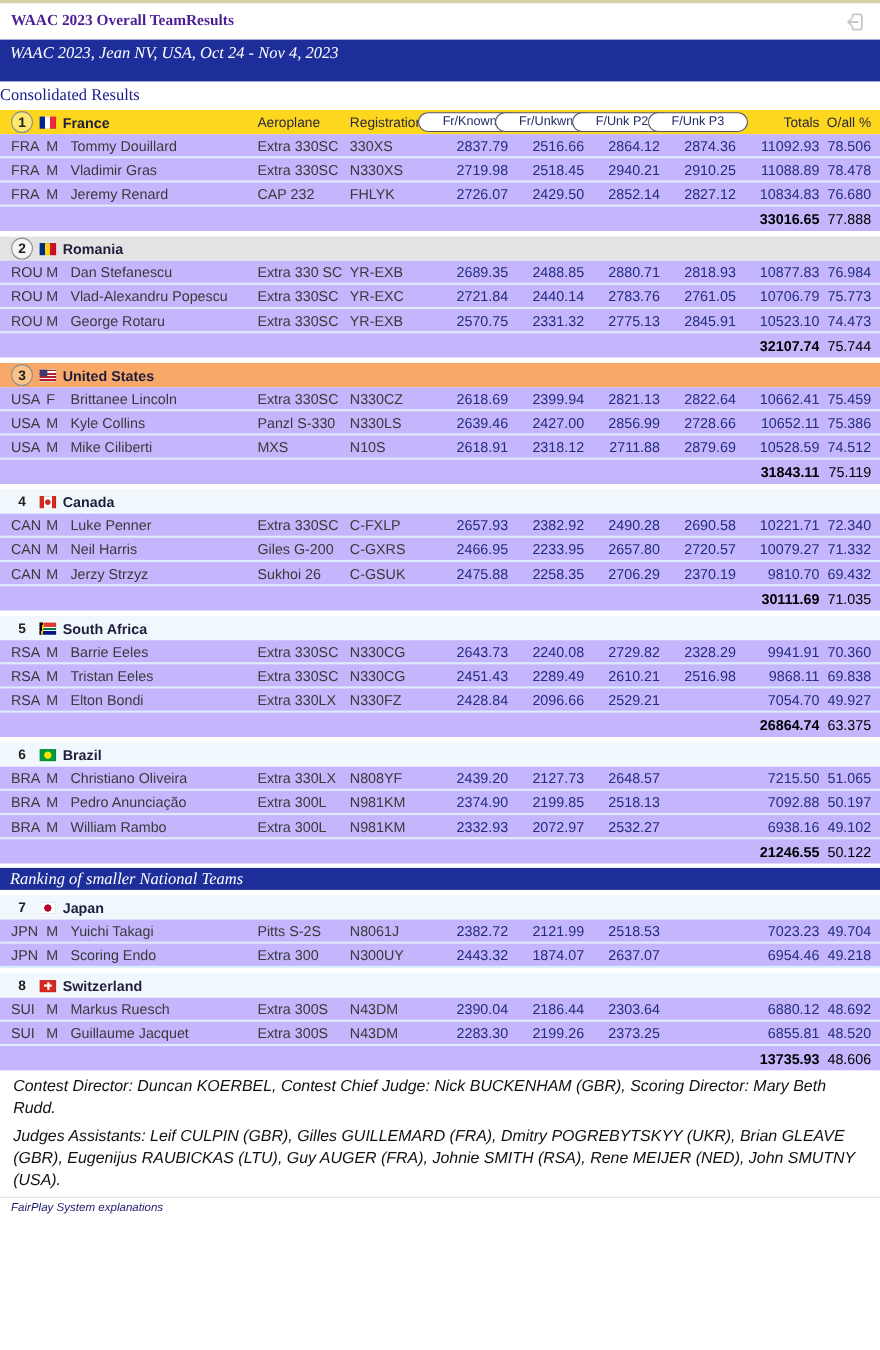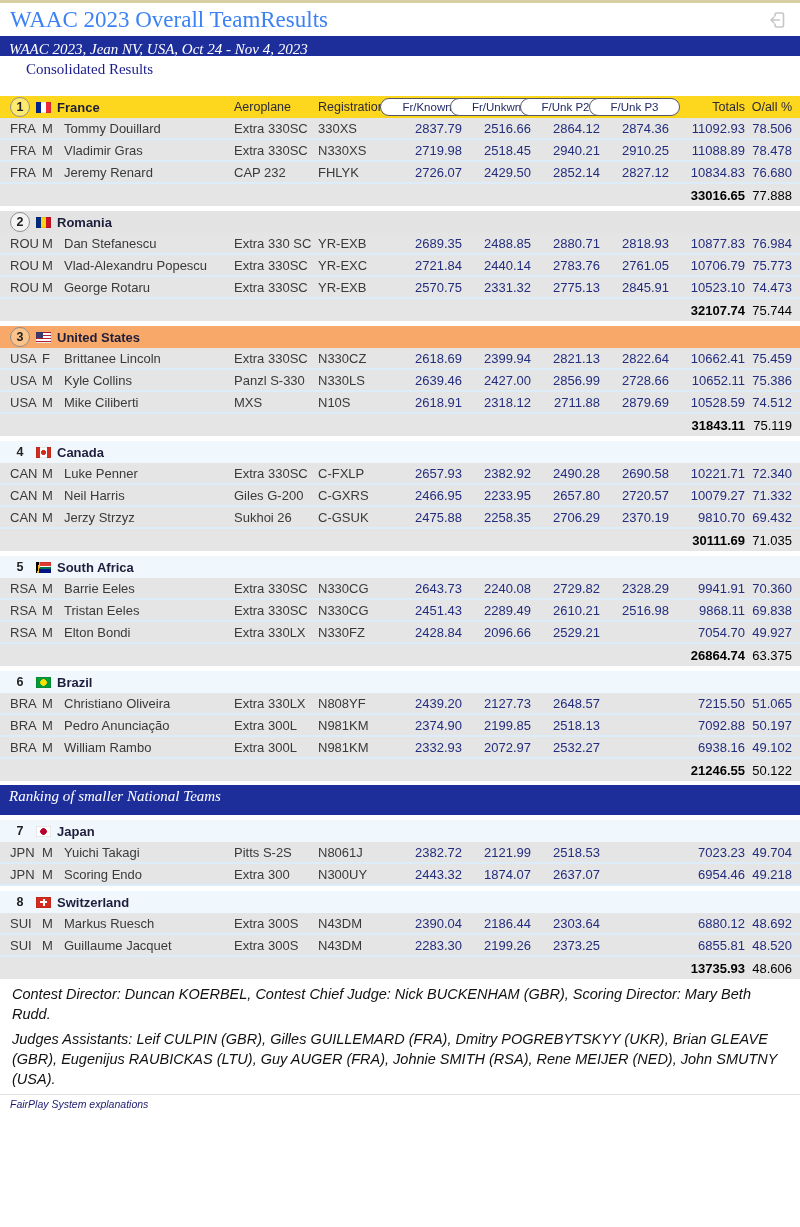--- a/index.html
+++ b/index.html
@@ -1,27 +1,27 @@
 <!DOCTYPE html>
 <html><head>
 <meta charset="utf-8">
 <style>
   html,body{margin:0;padding:0}
   body{width:800px;height:1227px;overflow:hidden;background:#fff;
        font-family:"Liberation Sans","DejaVu Sans",sans-serif;font-size:13px;color:#333}
   .topstrip{height:3px;background:#d8cfa2}
   
   .titlebar{height:33px;display:flex;align-items:center;justify-content:space-between;padding:0 12px 0 10px}
-  .page-title{font-family:"Liberation Serif","DejaVu Serif",serif;font-size:23px;font-weight:400;color:#3b82f6;margin:0}
+  .page-title{font-family:"Liberation Serif","DejaVu Serif",serif;font-size:14px;font-weight:700;color:#4c1d95;margin:0}
   .export{width:22px;height:22px;display:flex;align-items:center;justify-content:center;cursor:pointer}
   
-  .bluebar{height:20px;line-height:26px;background:#1d2e9a;color:#fff;
+  .bluebar{height:38px;line-height:26px;background:#1d2e9a;color:#fff;
            font-family:"Liberation Serif","DejaVu Serif",serif;font-style:italic;font-size:15px;padding:0 0 0 9px}
-  .bluebar.divider{margin:4px 0 2px 0;height:30px;line-height:22px}
-  .section-line{height:40px;line-height:26px;padding-left:26px;
+  .bluebar.divider{margin:4px 0 2px 0;height:20px;line-height:22px}
+  .section-line{height:26px;line-height:26px;padding-left:0;
            font-family:"Liberation Serif","DejaVu Serif",serif;font-size:15px;color:#1b1b8e}
   
   .team-header,.row{display:grid;grid-template-columns:32px 22px 170px 84px 74px 70px 69px 69px 69px 76px 47px;
            align-items:center;padding:0 8px 0 10px;box-sizing:border-box}
   .team-section{margin-top:5px}
   .team-section:first-child{margin-top:0}
   .team-header{height:22px}
   .hdr-gold{background:#fdd61e}
   .hdr-silver{background:#e3e3e3}
   .hdr-bronze{background:#f8a869}
@@ -45,21 +45,21 @@
             linear-gradient(180deg,#e03c31 0 4px,#fff 4px 4.8px,#007749 4.8px 6.8px,#fff 6.8px 7.5px,#001489 7.5px)}
   .flag-bra{background:radial-gradient(circle at 50% 50%,#fedf00 3px,transparent 3.6px),#009b3a}
   .flag-jpn{background:radial-gradient(circle at 50% 50%,#bc002d 3px,transparent 3.6px),#fff}
   .flag-sui{background:linear-gradient(#fff,#fff) 50% 50%/7px 2px no-repeat,
             linear-gradient(#fff,#fff) 50% 50%/2px 7px no-repeat,#d52b1e}
   .col-label{font-size:12.5px;color:#2a2a3a}
   .pill-wrap{display:flex;justify-content:center}
   .pill{font-family:inherit;font-size:11.5px;color:#222a66;background:#fff;border:1.5px solid #55556a;
         border-radius:10px;height:18px;line-height:15px;padding:0 21px;cursor:pointer;white-space:nowrap}
   .right{text-align:right}
-  .row{height:22px;border-bottom:2px solid #dcedf9;background:#e5e5e5}
+  .row{height:22px;border-bottom:2px solid #dcedf9;background:#c4b5fd}
   .row.total-row{border-bottom:none}
   .cell{white-space:nowrap;overflow:hidden}
   .cell.num{text-align:right;color:#232d7e}
   .cell.code,.cell.gender,.cell.name,.cell.plane,.cell.reg{color:#3a3a3a}
   .cell.team-total{font-weight:bold;color:#000}
   .cell.team-pct{color:#000}
   
   .footer{padding:5px 12px 0 12px;font-style:italic;font-size:14.5px;line-height:20px;color:#111}
   .footer p{margin:0 0 5px 0}
   .fairplay{font-style:italic;font-size:10.5px;color:#1b1b6e;padding:3px 0 2px 10px;border-top:1px solid #e3e3e3;margin-top:3px}

